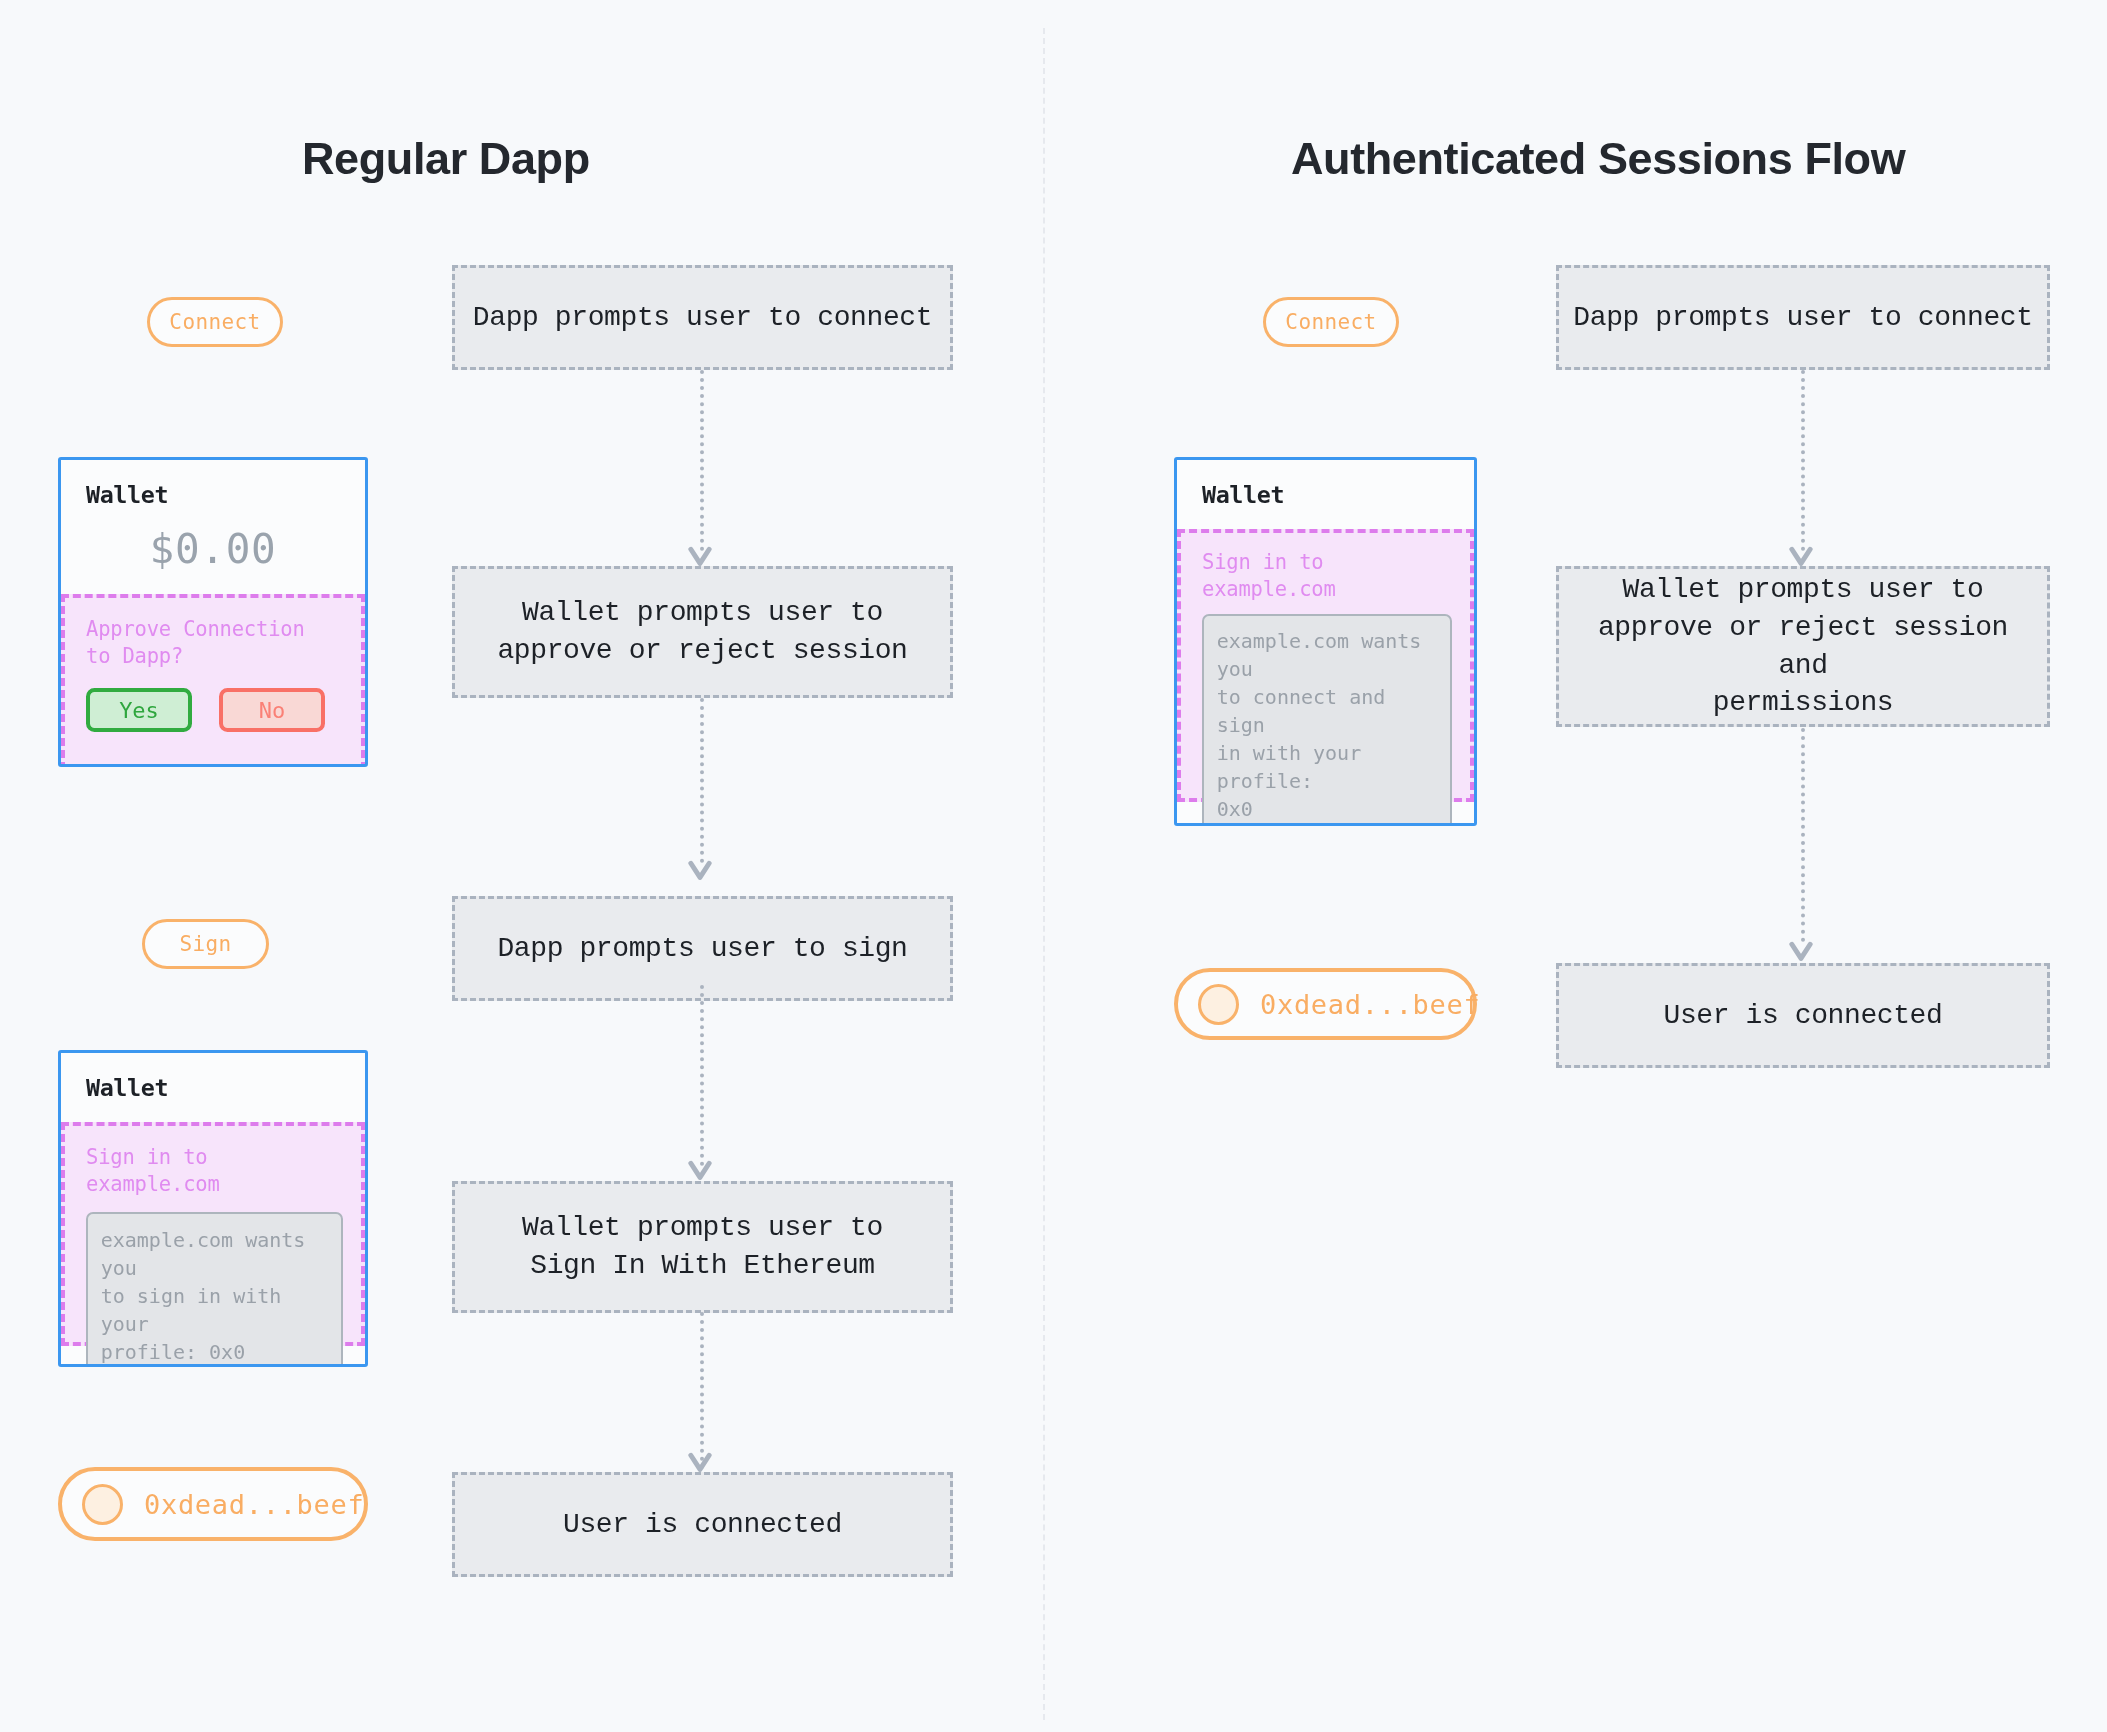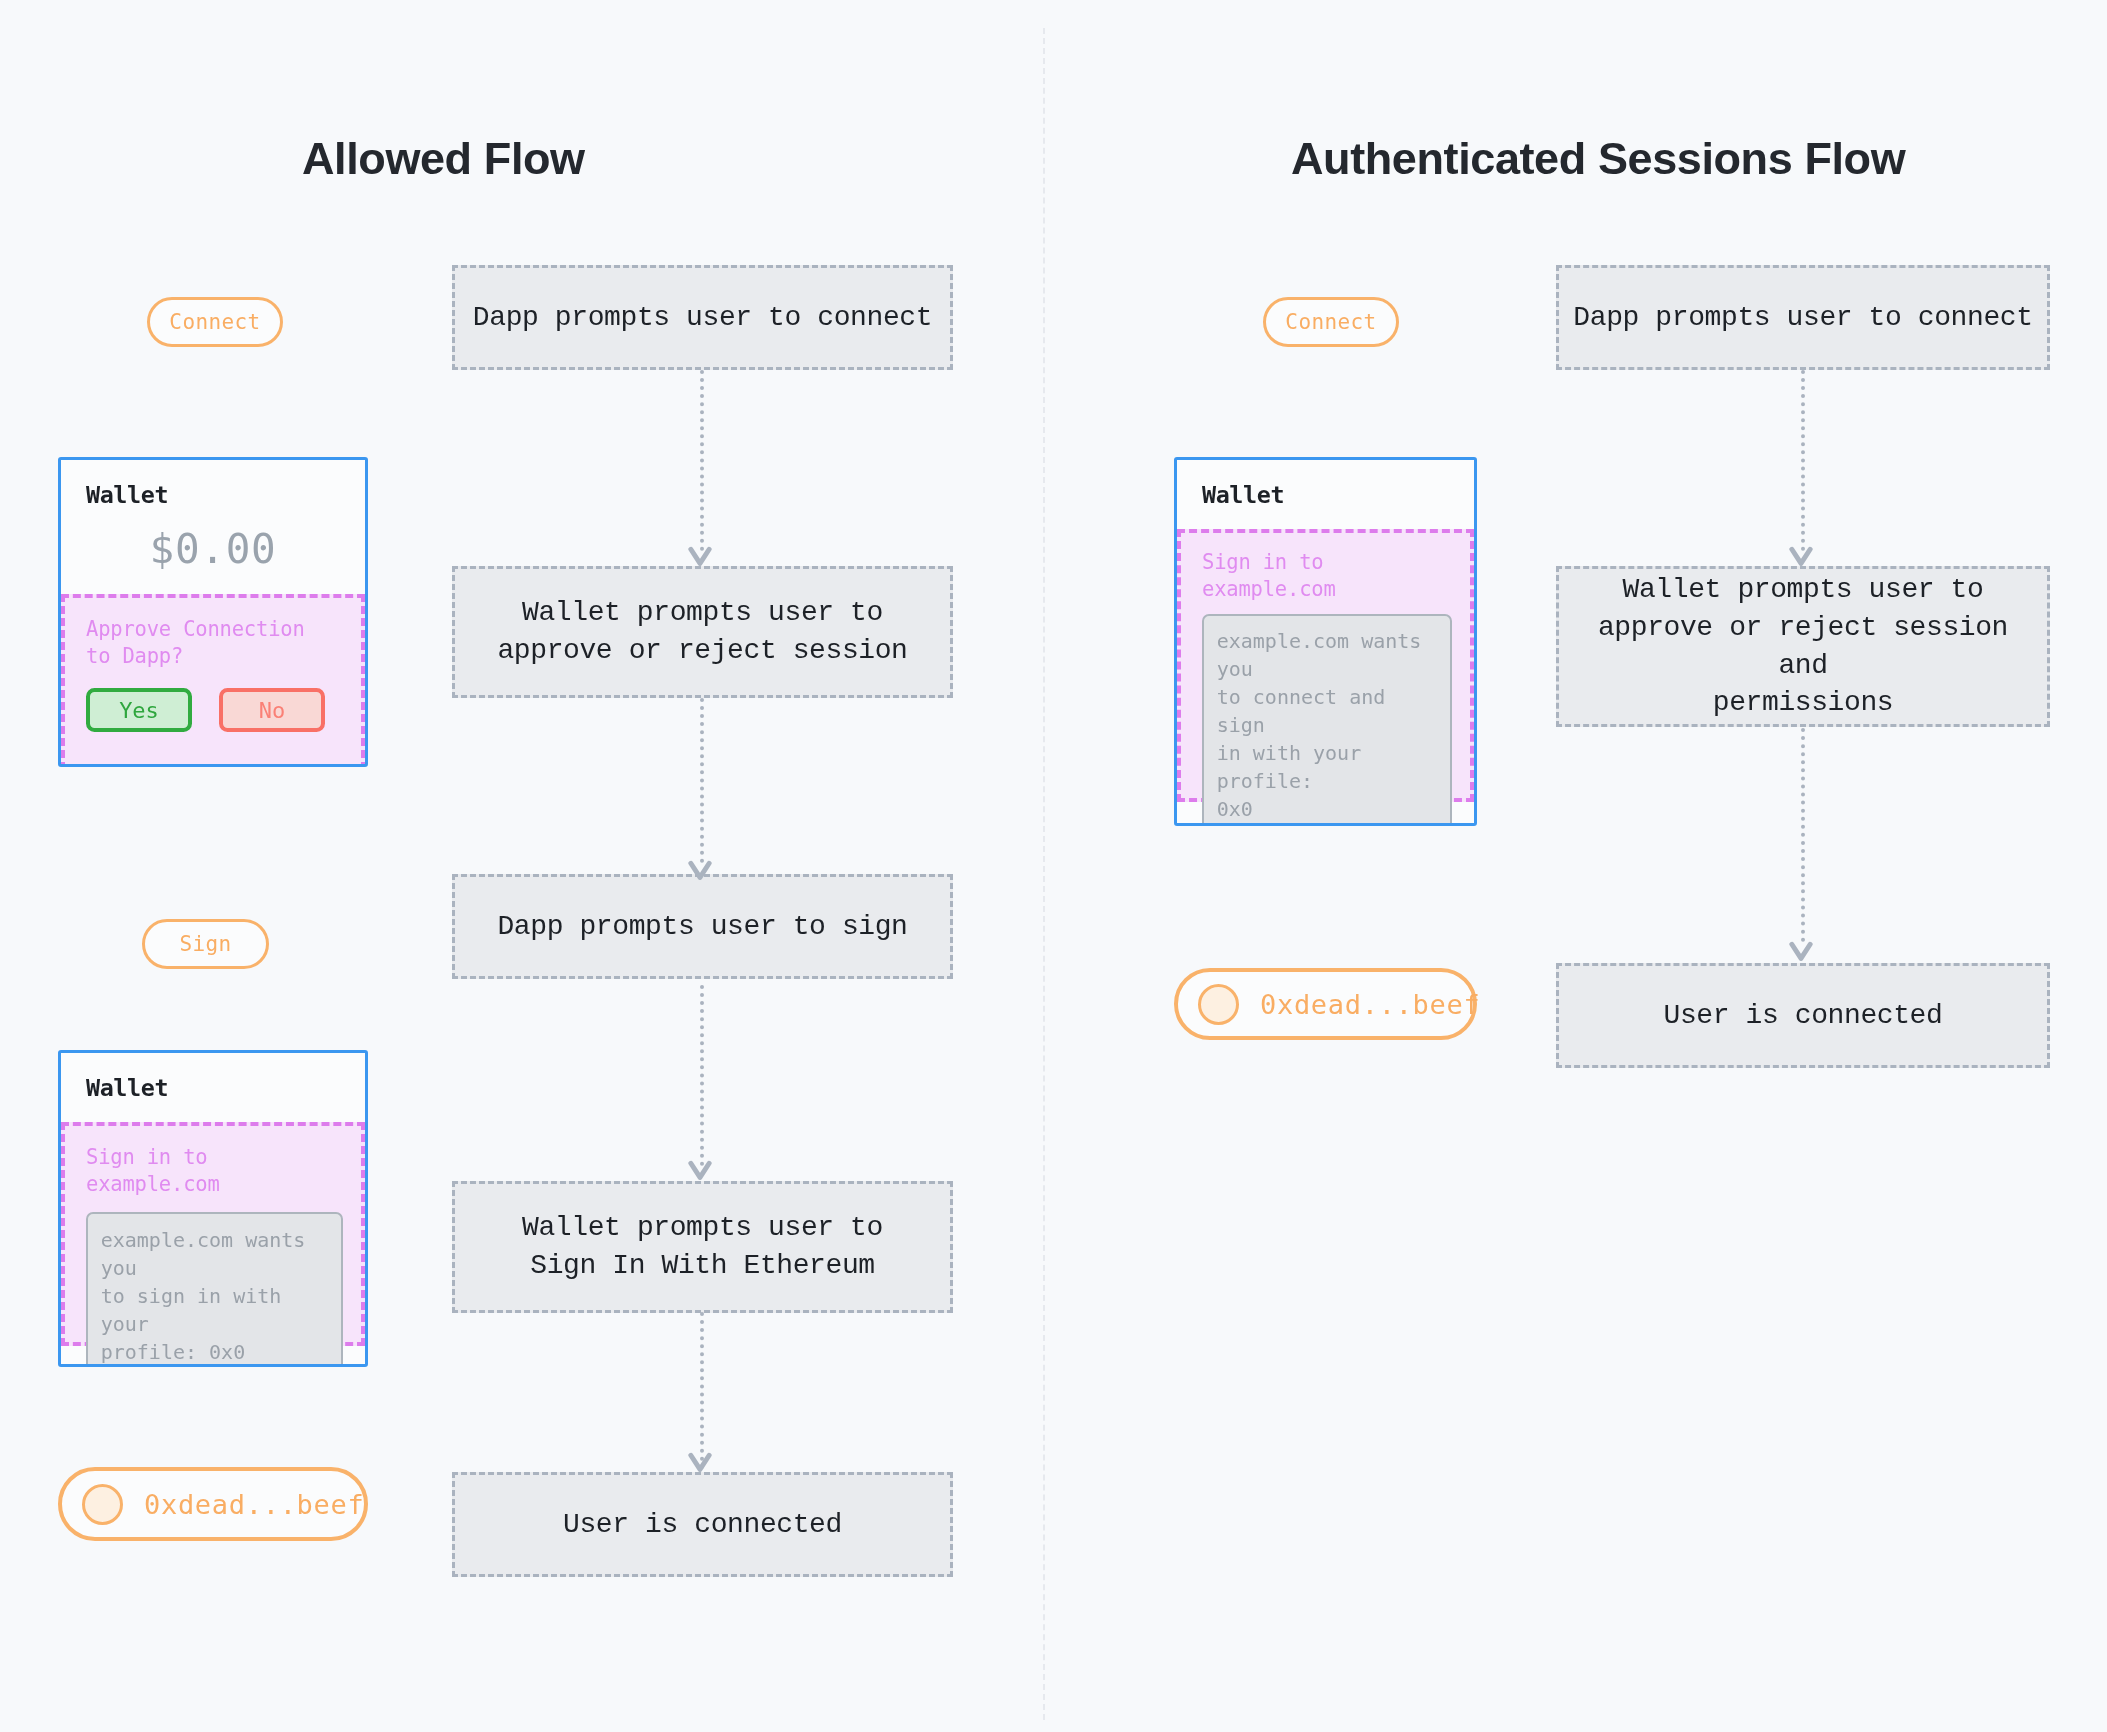--- a/index.html
+++ b/index.html
@@ -190,21 +190,21 @@
     width: 24px;
     height: 24px;
   }
   .arrowhead svg { display: block; }
 </style>
 </head>
 <body>
 
 <div class="divider"></div>
 
-<div class="col-title" id="title-left">Allowed Flow</div>
+<div class="col-title" id="title-left">Regular Dapp</div>
 
 <div class="pill" style="left:147px; top:297px; width:136px; height:50px;">Connect</div>
 
 <div class="wallet" style="left:58px; top:457px; width:310px; height:310px;">
   <div class="wallet-title">Wallet</div>
   <div class="wallet-balance">$0.00</div>
   <div class="prompt" style="margin-top:21px; height:176px;">
     <div class="prompt-heading" style="white-space:pre-line;">Approve Connection
 to Dapp?</div>
     <div class="prompt-actions">
@@ -230,21 +230,21 @@
 <div class="addr-pill" style="left:58px; top:1467px; width:310px; height:74px;">
   <div class="addr-avatar"></div>
   <span>0xdead...beef</span>
 </div>
 
 <div class="flowbox" style="left:452px; top:265px; width:501px; height:105px;">Dapp prompts user to connect</div>
 
 <div class="flowbox" style="left:452px; top:566px; width:501px; height:132px;">Wallet prompts user to
 approve or reject session</div>
 
-<div class="flowbox" style="left:452px; top:874px; width:501px; height:105px;">Dapp prompts user to sign</div>
+<div class="flowbox" style="left:452px; top:896px; width:501px; height:105px;">Dapp prompts user to sign</div>
 
 <div class="flowbox" style="left:452px; top:1181px; width:501px; height:132px;">Wallet prompts user to
 Sign In With Ethereum</div>
 
 <div class="flowbox" style="left:452px; top:1472px; width:501px; height:105px;">User is connected</div>
 
 <div class="connector" style="left:700px; top:370px; height:181px;"></div>
 <div class="arrowhead" style="left:688px; top:545px;">
   <svg width="24" height="24" viewBox="0 0 34 34">
       <path d="M4 6 L17 26 L30 6" fill="none" stroke="#aab3bf" stroke-width="7" stroke-linecap="round" stroke-linejoin="round"></path>

